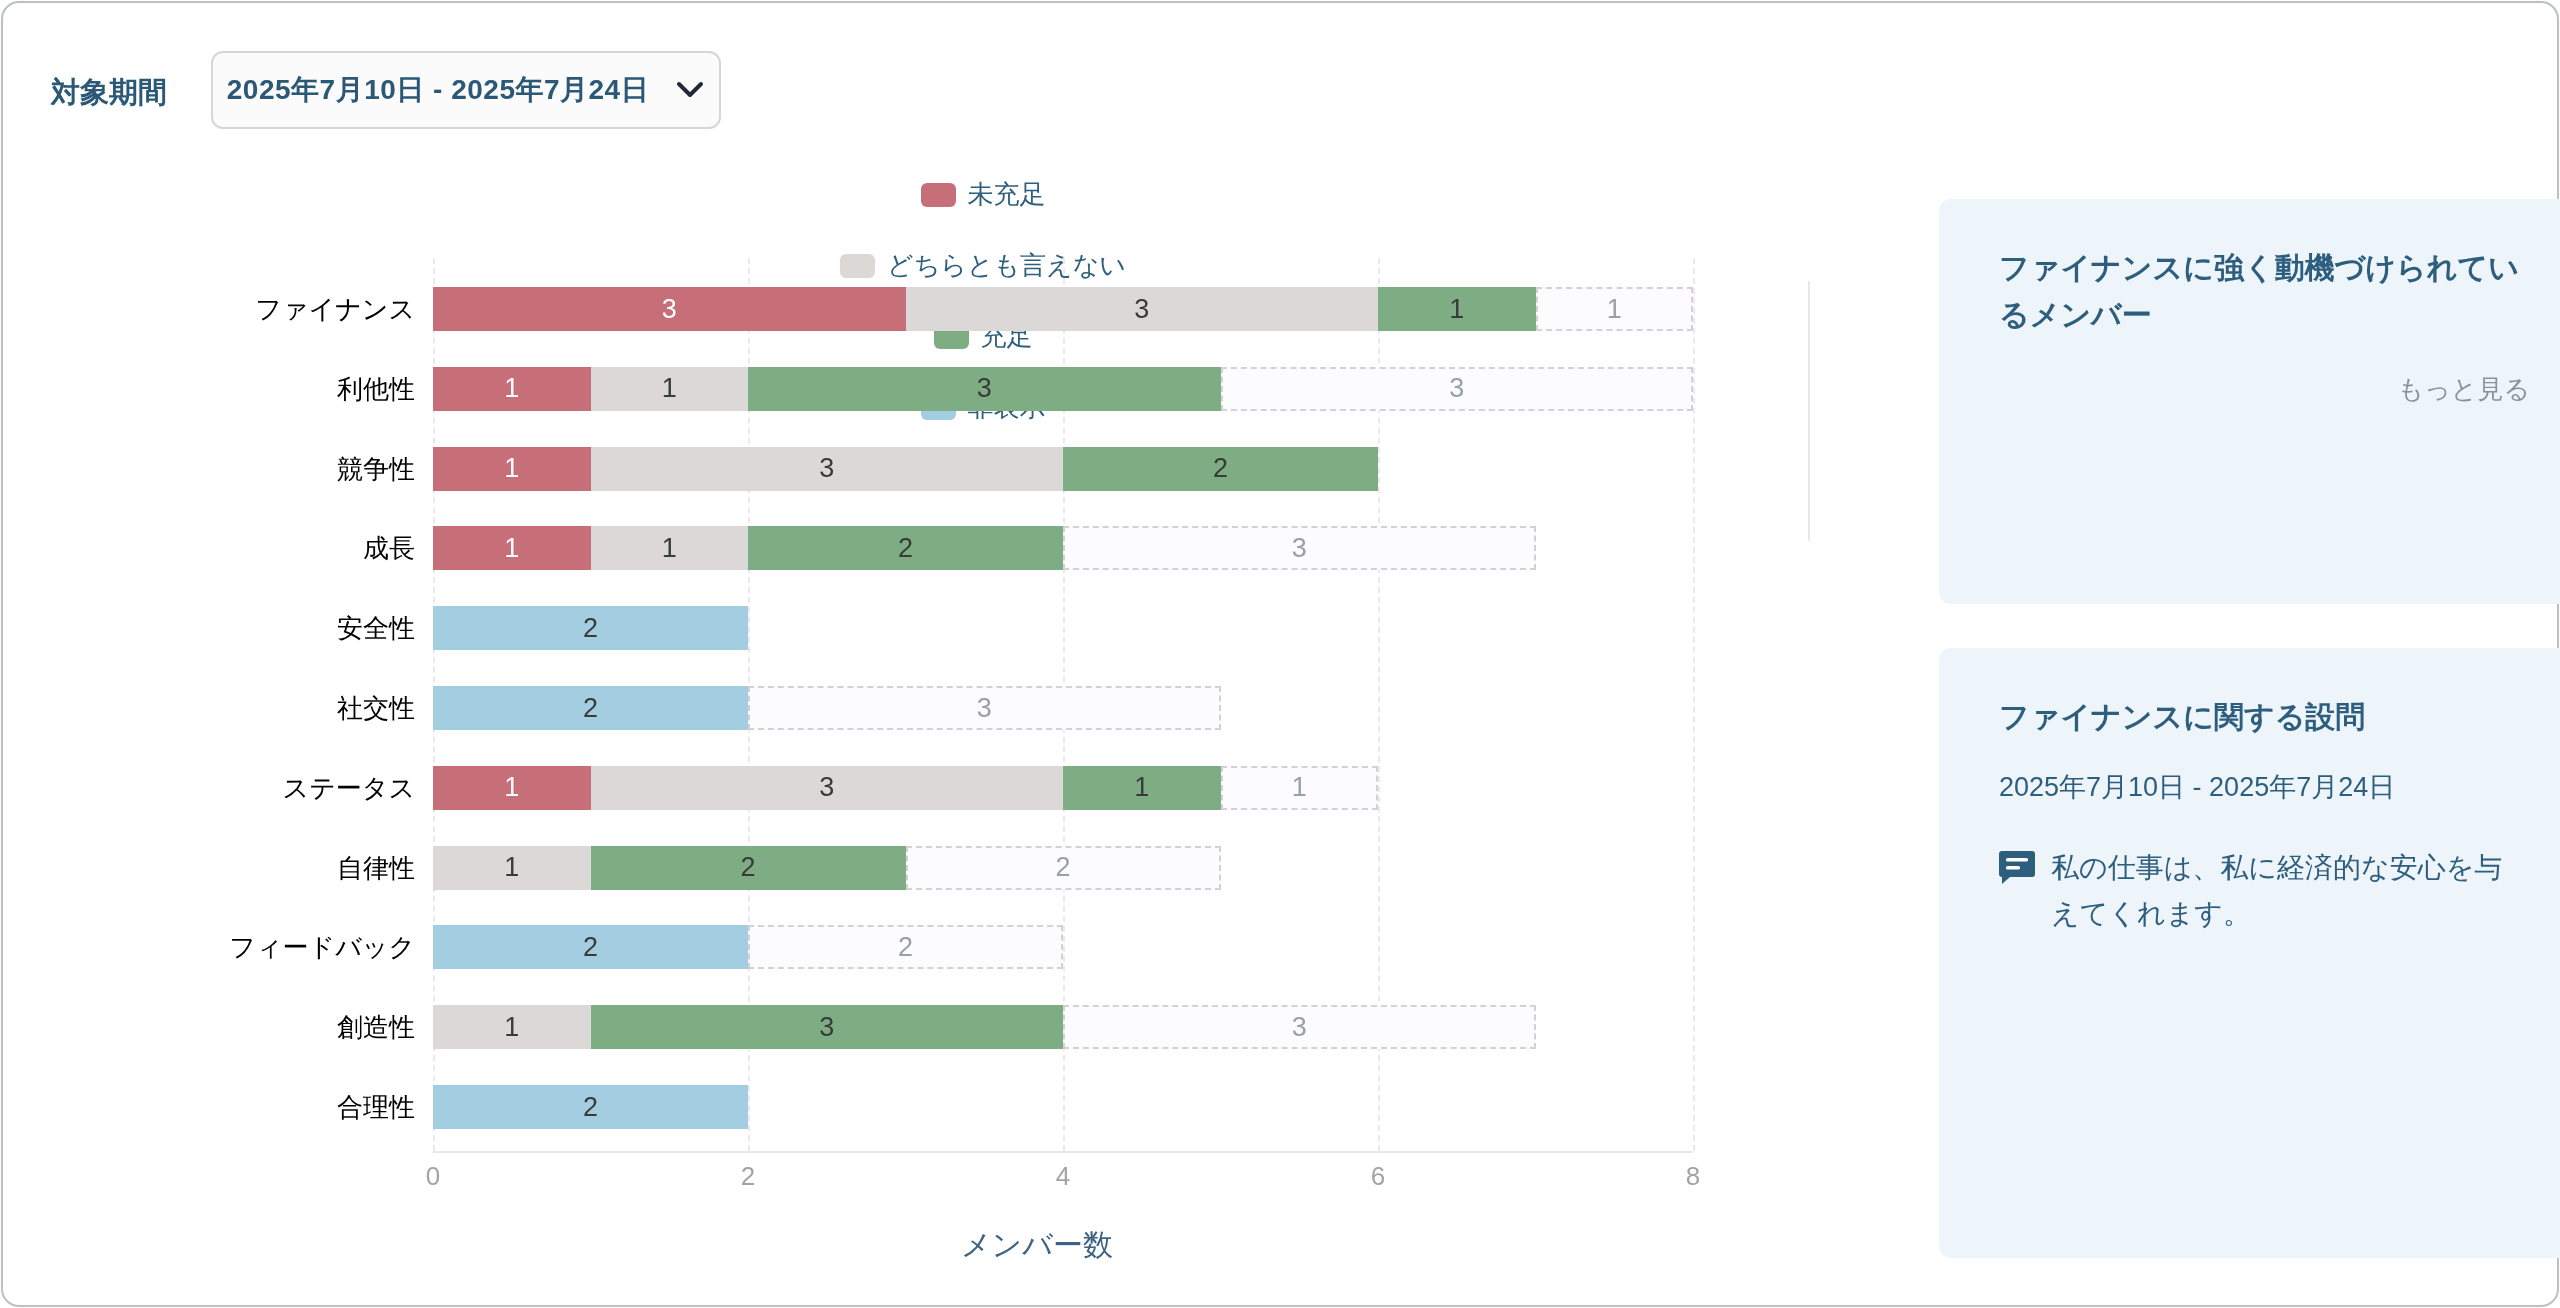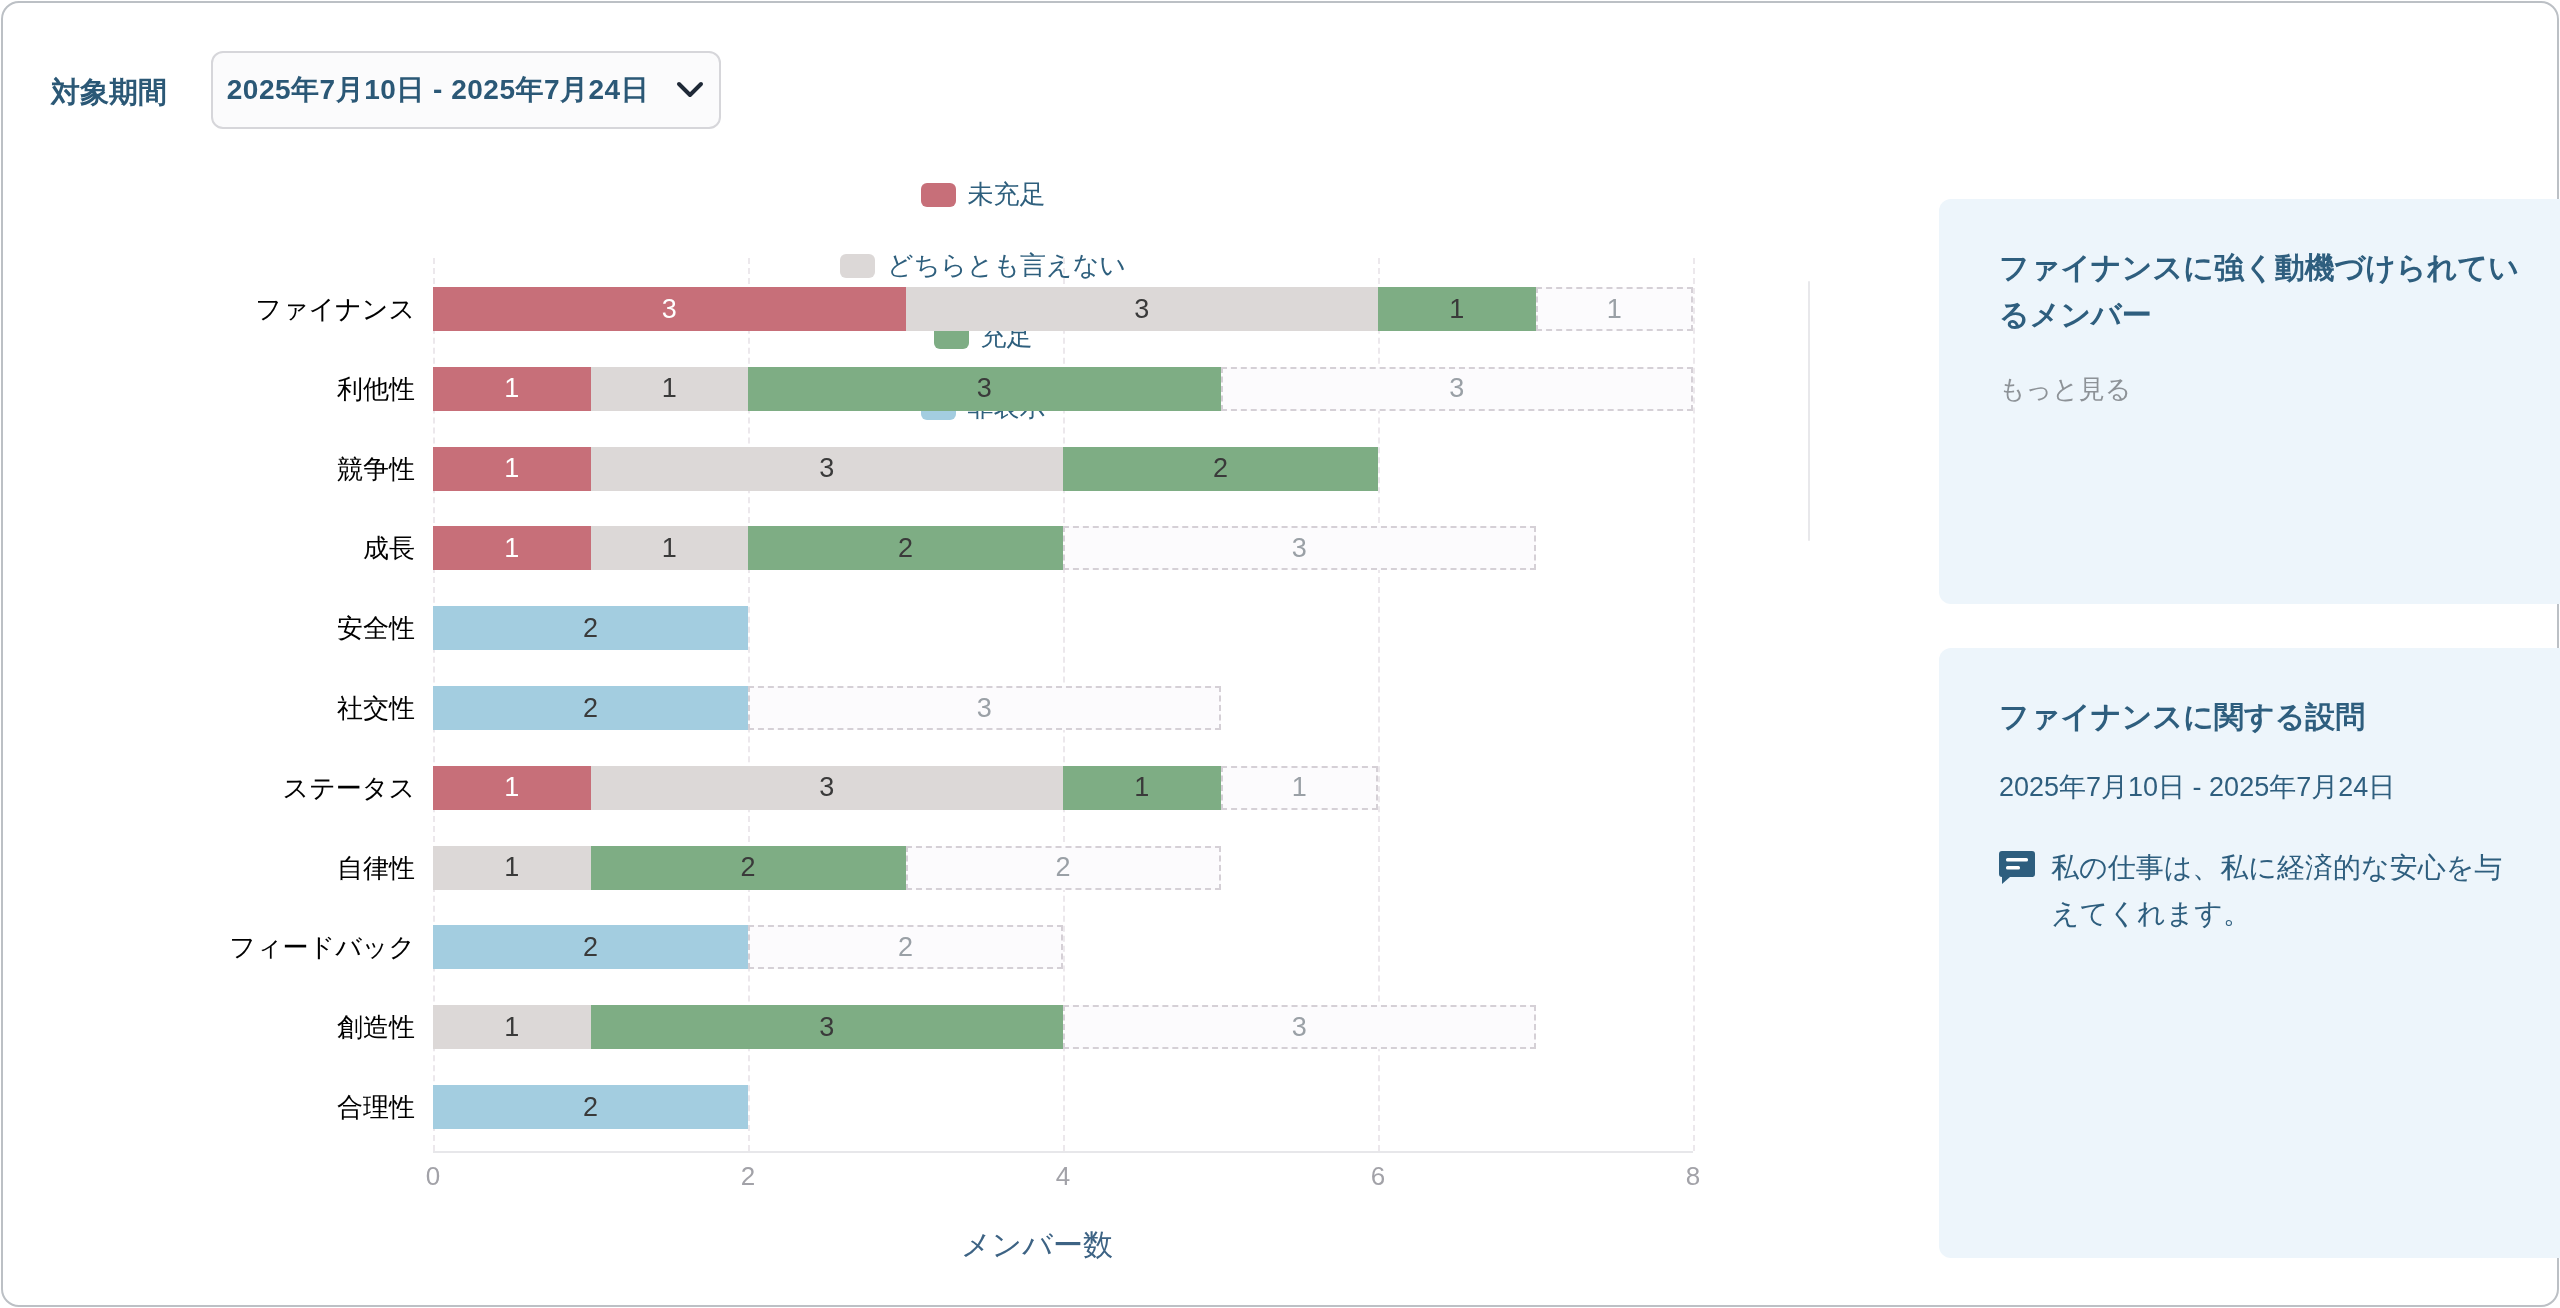--- a/index.html
+++ b/index.html
@@ -67,21 +67,21 @@
   .card-1{top:196px;height:405px;}
   .card-2{top:645px;height:610px;}
   .card-title{
     font-size:30px;font-weight:bold;color:#2e5e7e;line-height:1.55;margin:0 0 34px 0;
   }
   .chips{display:flex;flex-wrap:wrap;gap:16px;}
   .chip{
     background:#ffffff;border:2px solid #989ba0;border-radius:9px;
     padding:11px 20px;font-size:26px;color:#55595e;cursor:pointer;white-space:nowrap;
   }
-  .more-link{margin-top:10px;font-size:26px;color:#8d9297;cursor:pointer;}
+  .more-link{margin-top:10px;font-size:26px;color:#8d9297;cursor:pointer;text-align:right;}
   .card-period{font-size:27px;color:#2e5e7e;margin:0 0 40px 0;}
   .question-row{display:flex;align-items:flex-start;gap:16px;}
   .question-text{font-size:28px;color:#2e5e7e;line-height:1.65;margin:0;}
   .msg-icon{flex:0 0 auto;margin-top:6px;}
 </style>
 </head>
 <body>
 
 <div class="frame">
 

